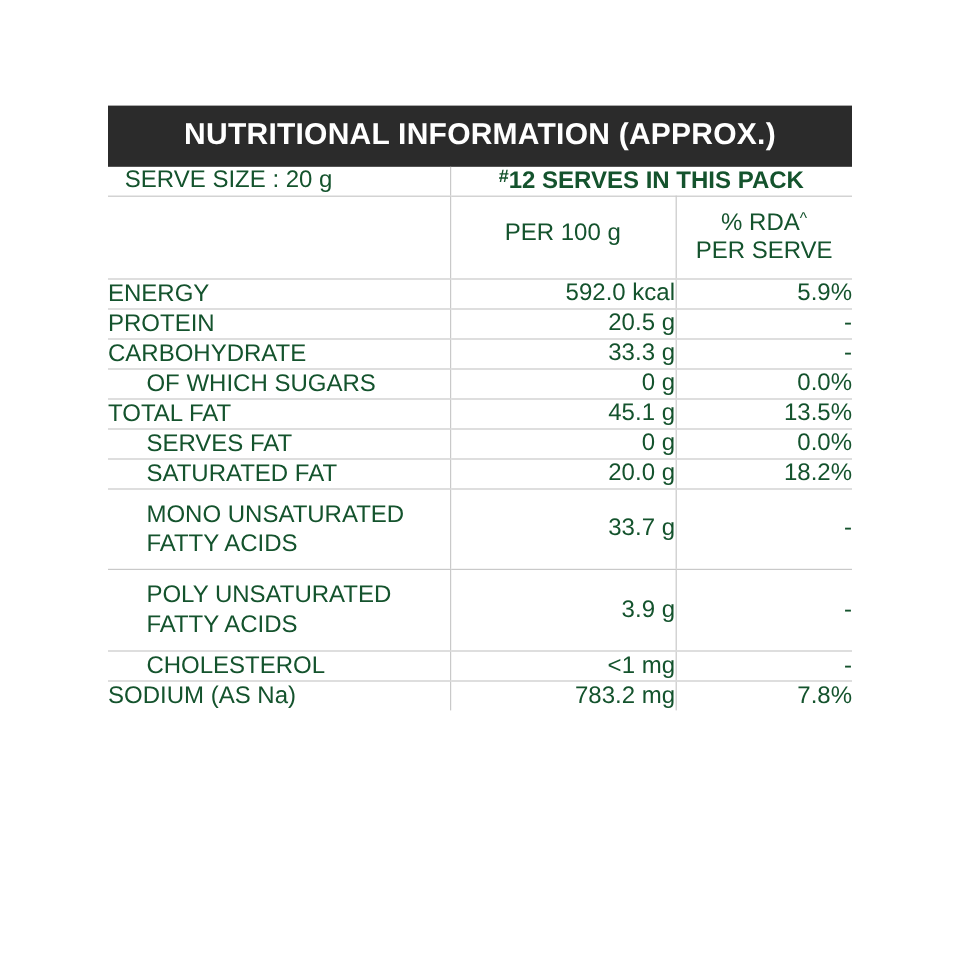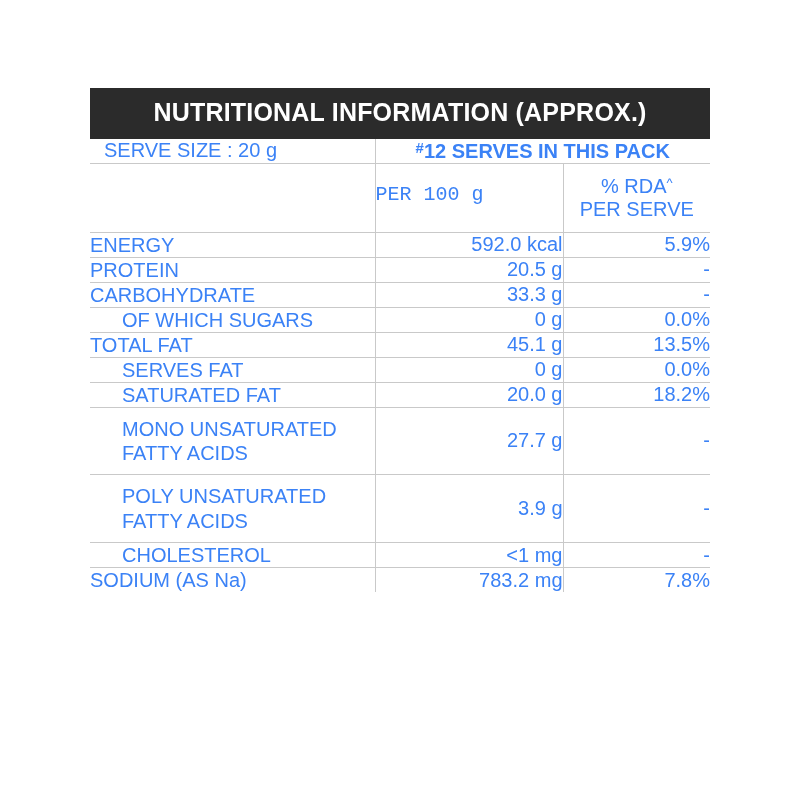--- a/index.html
+++ b/index.html
@@ -38,21 +38,21 @@
   }
 
   table.nutri {
     width: 100%;
     border-collapse: collapse;
     table-layout: fixed;
   }
 
   table.nutri td {
     font-size: 20px;
-    color: #3b82f6;
+    color: #14532d;
     border-bottom: 1px solid #c9c9c9;
     padding: 0;
     vertical-align: middle;
   }
 
   
   col.c1 { width: 285px; }
   col.c2 { width: 188px; }
   col.c3 { width: 147px; }
 
@@ -73,25 +73,24 @@
     font-size: 15px;
     vertical-align: 5px;
   }
 
   .head-row td {
     height: 62px;
     padding: 4px 0 6px 0;
   }
   .head-blank { border-bottom: 1px solid #c9c9c9; }
   .head-per100 {
-    text-align: left;
+    text-align: center;
     font-size: 20px;
     vertical-align: bottom;
     padding-bottom: 6px !important;
-    font-family: Liberation Mono, monospace;
   }
   .head-rda {
     text-align: center;
     font-size: 20px;
     line-height: 1.15;
   }
   .sup { font-size: 13px; vertical-align: 6px; }
 
   .label {
     padding-left: 14px;
@@ -177,21 +176,21 @@
             <td class="val sep-left">0 g</td>
             <td class="rda sep-left">0.0%</td>
           </tr>
           <tr>
             <td class="label indent">SATURATED FAT</td>
             <td class="val sep-left">20.0 g</td>
             <td class="rda sep-left">18.2%</td>
           </tr>
           <tr class=" two-line">
             <td class="label indent">MONO UNSATURATED<br>FATTY ACIDS</td>
-            <td class="val sep-left">27.7 g</td>
+            <td class="val sep-left">33.7 g</td>
             <td class="rda sep-left">-</td>
           </tr>
           <tr class=" two-line">
             <td class="label indent">POLY UNSATURATED<br>FATTY ACIDS</td>
             <td class="val sep-left">3.9 g</td>
             <td class="rda sep-left">-</td>
           </tr>
           <tr>
             <td class="label indent">CHOLESTEROL</td>
             <td class="val sep-left">&lt;1 mg</td>

